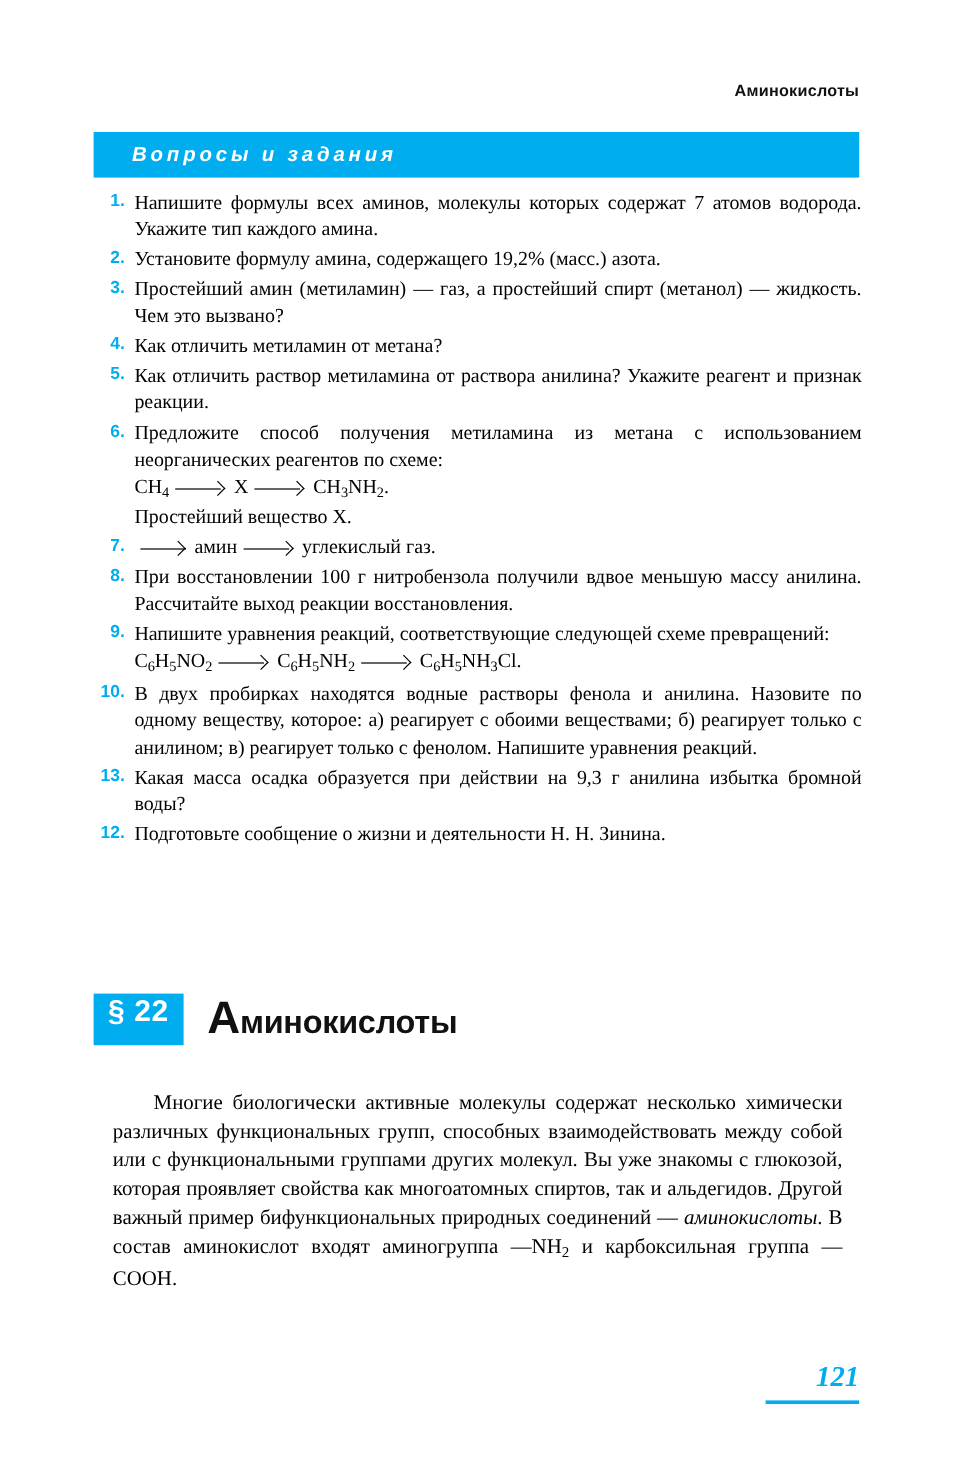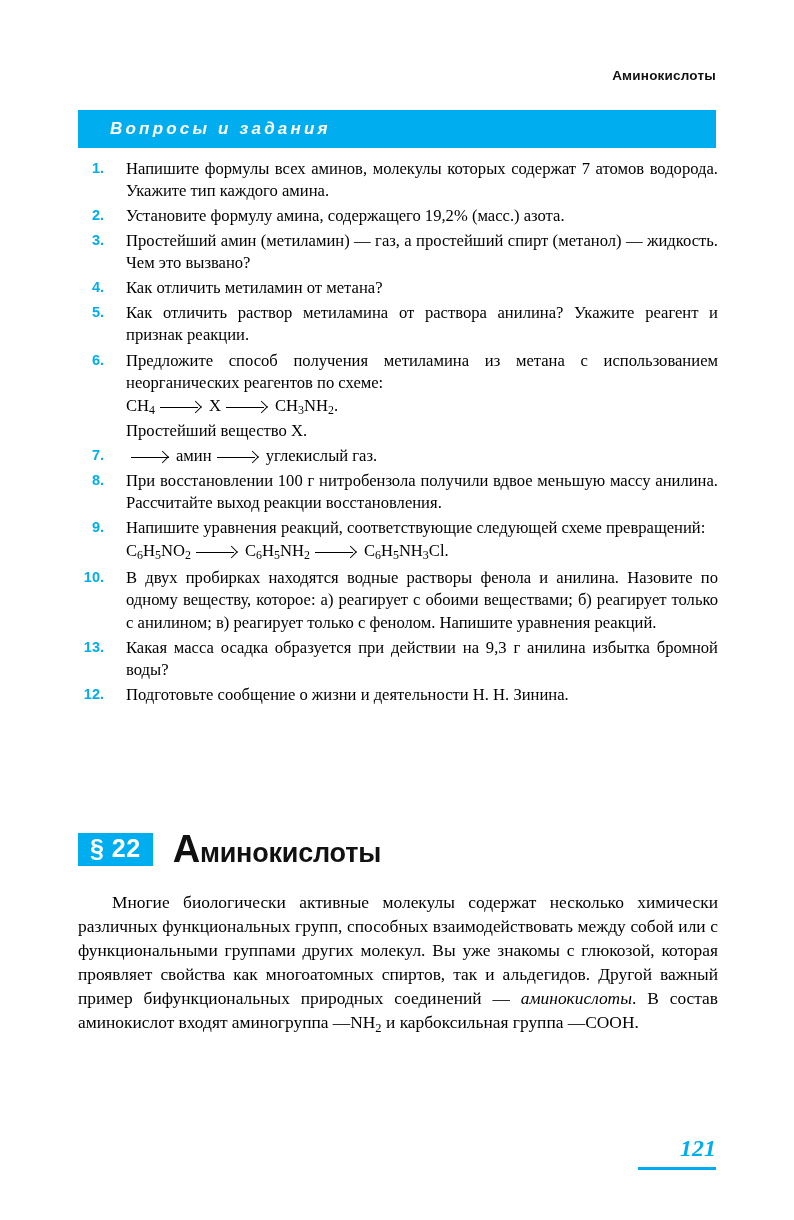--- a/index.html
+++ b/index.html
@@ -74,21 +74,21 @@
     padding-top: 2px;
     box-sizing: border-box;
   }
   .qa-body {
     font-size: 16.6px;
     line-height: 1.33;
     text-align: justify;
     flex: 1;
   }
   .qa-body p {
-    margin: 0 0 1px 14px;
+    margin: 0 0 1px 0;
   }
   .center-line {
     margin: 4px 0 5px 0;
   }
   .noindent {
     text-align: left;
   }
   sub {
     font-size: 0.72em;
     vertical-align: -0.28em;
@@ -122,21 +122,20 @@
     transform: translateY(-50%) rotate(45deg);
   }
   .arrow-sm {
     width: 40px;
   }
   .section-head {
     position: absolute;
     top: 828px;
     left: 78px;
     display: flex;
-    align-items: center;
   }
   .section-badge {
     background: #00aeef;
     color: #ffffff;
     font-family: "Liberation Sans", sans-serif;
     font-weight: bold;
     font-size: 25px;
     padding: 3px 12px 5px 12px;
     line-height: 1;
     letter-spacing: 0.5px;
@@ -155,21 +154,21 @@
   .body-text {
     position: absolute;
     top: 890px;
     left: 78px;
     width: 640px;
     font-size: 17.4px;
     line-height: 1.38;
     text-align: justify;
   }
   .body-text p {
-    margin: 0;
+    margin: 16px;
     text-indent: 34px;
   }
   .body-text i {
     font-style: italic;
   }
   .folio {
     position: absolute;
     right: 78px;
     bottom: 58px;
     font-family: "Liberation Serif", serif;

